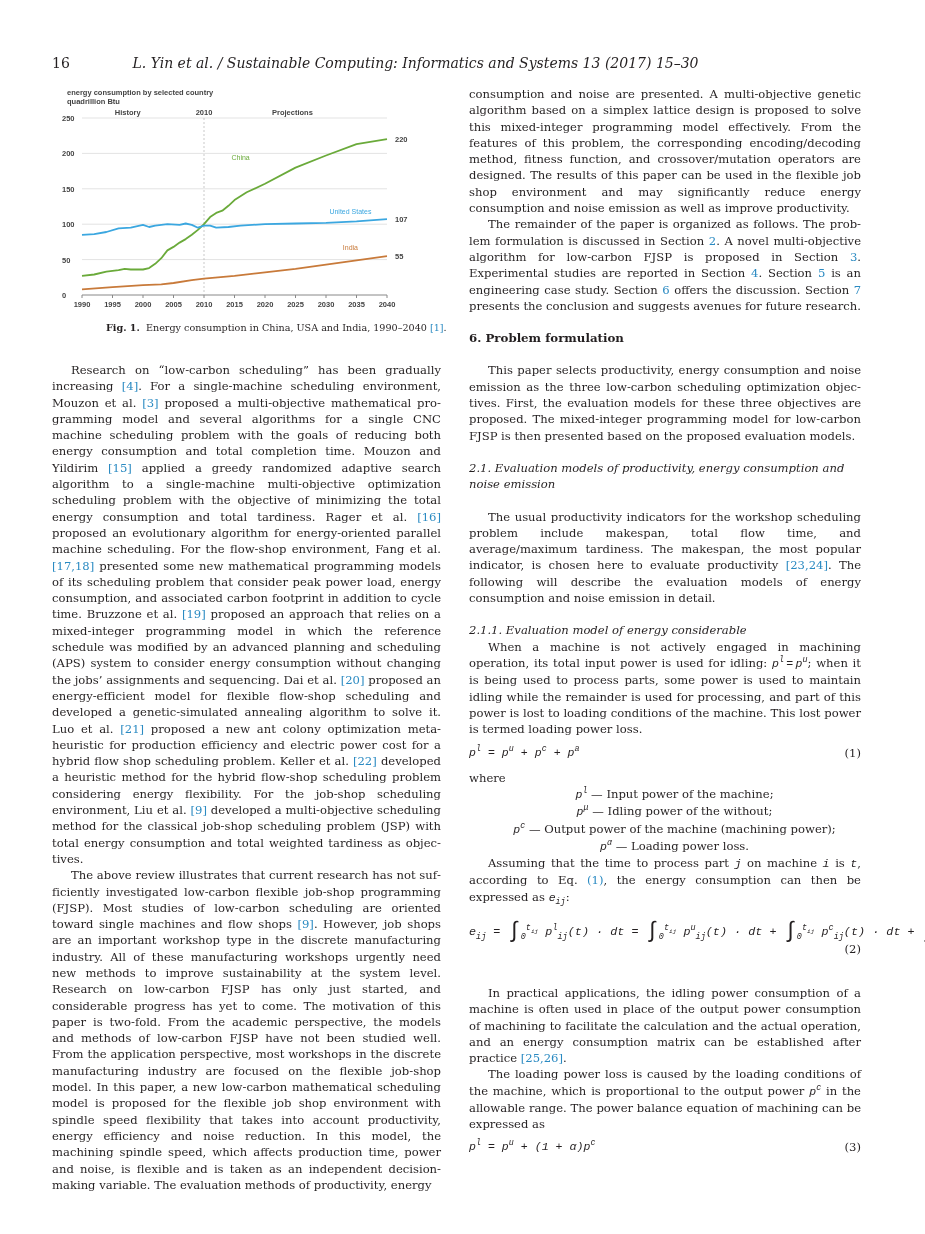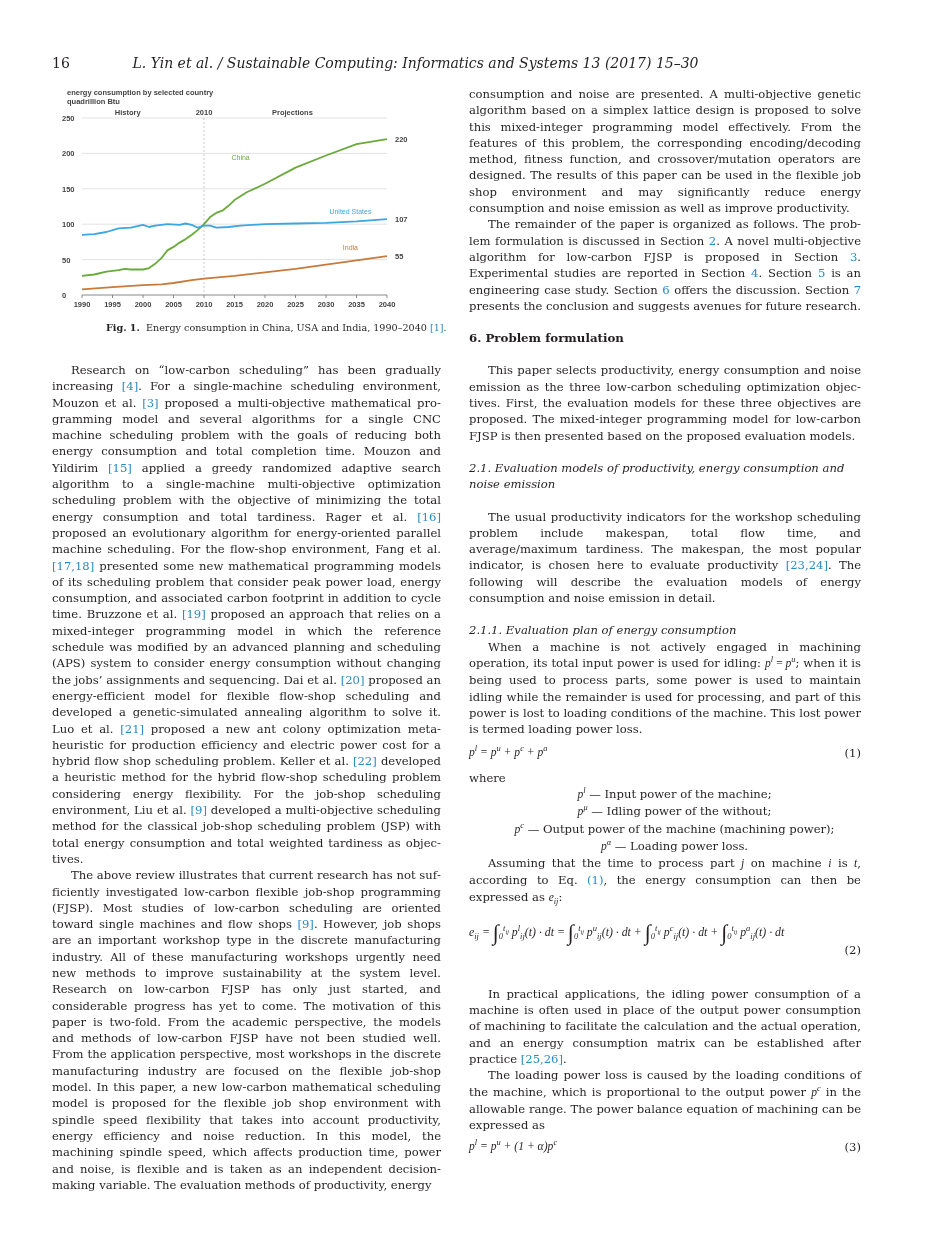--- a/index.html
+++ b/index.html
@@ -12,21 +12,21 @@
   .col-left { left: 52px; top: 362px; width: 389px; }
   .col-right { left: 469px; top: 86px; width: 392px; }
   p { margin: 0; text-indent: 19px; hyphens: manual; }
   .noindent { text-indent: 0; }
   .ref { color: #2a8ac2; }
   .fig { position: absolute; left: 52px; top: 85px; width: 380px; height: 230px; }
   .fig-caption { position: absolute; left: 86px; top: 322px; font-size: 9.6px; margin-left: 20px; }
   .fig-caption b { font-family: "DejaVu Serif", serif; }
   .sec-head { font-weight: bold; font-size: 11.8px; margin: 0; text-indent: 0; }
   .subsec-head { font-style: italic; margin: 0; text-indent: 0; }
-  .math { font-family: Liberation Serif, serif; font-style: italic; }
+  .math { font-family: Liberation Mono, monospace; font-style: italic; }
   .eq { display: flex; justify-content: space-between; align-items: center; text-indent: 0; gap: 9px; }
   .eq .num { font-style: normal; font-family: "DejaVu Serif", serif; }
   .where-list { padding-left: 19px; text-indent: 0; }
   .where-list div { text-indent: 0; text-align: center; }
   sup, sub { font-size: 0.72em; line-height: 0; }
   .int { font-size: 22px; font-style: italic; vertical-align: middle; }
 </style>
 </head>
 <body>
 
@@ -105,21 +105,21 @@
   <p class="sec-head">6.  Problem formulation</p>
   <div style="height:16px"></div>
   <p>This paper selects productivity, energy consumption and noise emission as the three low-carbon scheduling optimization objec­tives. First, the evaluation models for these three objectives are proposed. The mixed-integer programming model for low-carbon FJSP is then presented based on the proposed evaluation models.</p>
 
   <div style="height:16px"></div>
   <p class="subsec-head" style="text-align:left">2.1.  Evaluation models of productivity, energy consumption and noise emission</p>
   <div style="height:16px"></div>
   <p id="rp-21"><span>The usual productivity indicators for the workshop scheduling problem include makespan, total flow time, and average/maximum tardiness. The makespan, the most popular indicator, is chosen here to evaluate productivity </span><span class="ref">[23,24]</span><span>. The following will describe the evaluation models of energy consumption and noise emission in detail.</span></p>
 
   <div style="height:16px"></div>
-  <p class="subsec-head">2.1.1.  Evaluation plan of energy consumption</p>
+  <p class="subsec-head">2.1.1.  Evaluation model of energy considerable</p>
   <p><span>When a machine is not actively engaged in machining operation, its total input power is used for idling: </span><span class="math">p<sup>l</sup> = p<sup>u</sup></span><span>; when it is being used to process parts, some power is used to maintain idling while the remainder is used for processing, and part of this power is lost to loading conditions of the machine. This lost power is termed loading power loss.</span></p>
 
   <div style="height:8px"></div>
   <div class="eq">
     <span class="math">p<sup>l</sup> = p<sup>u</sup> + p<sup>c</sup> + p<sup>a</sup></span>
     <span class="num">(1)</span>
   </div>
   <div style="height:8px"></div>
 
   <p class="noindent">where</p>

